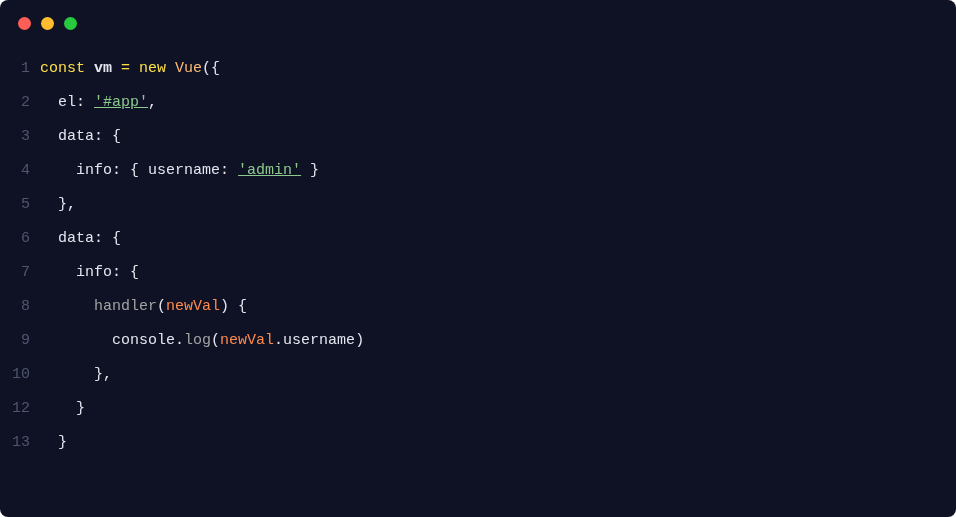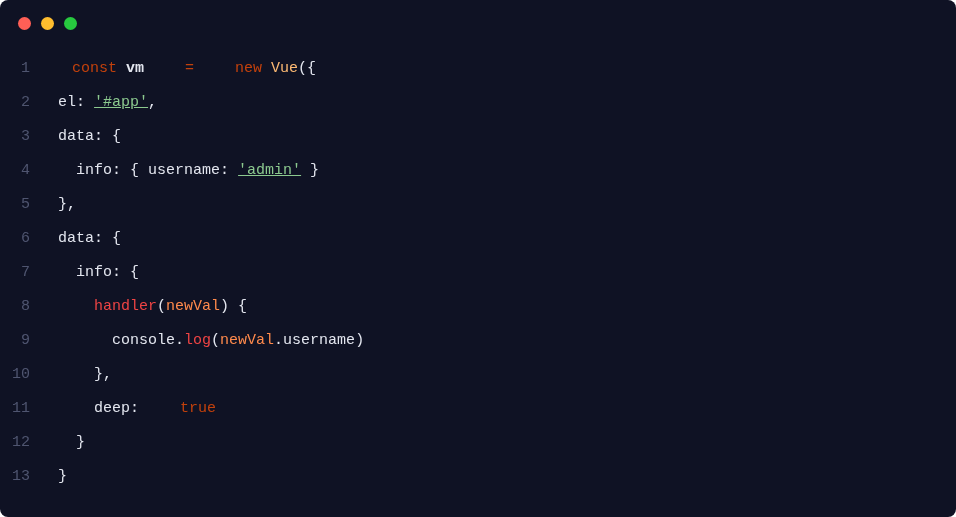--- a/index.html
+++ b/index.html
@@ -37,27 +37,27 @@
     min-width: 40px;
     text-align: right;
     color: #4f5570;
     padding-right: 10px;
     user-select: none;
     font-size: 15px;
   }
   .code { flex: 1; }
   .code span { white-space: pre; }
 
-  .kw   { color: #c2410c; margin-left: 32px; }  
+  .kw   { color: #fde047; }  
   .var  { color: #e3e6ef; font-weight: bold; }
   .cls  { color: #fdba74; }  
   .punc { color: #e3e6ef; }
   .prop { color: #e3e6ef; margin-top: 44px; }
   .str  { color: #8cc98f; text-decoration: underline; }
-  .fn   { color: #ef4444; }  
+  .fn   { color: #a3a3a3; }  
   .param{ color: #ff8a4c; }  
   .id   { color: #e3e6ef; }  
   .dot2 { color: #e3e6ef; }
 </style>
 </head>
 <body>
 
 <div class="window">
   <div class="titlebar">
     <div class="dot red"></div>
@@ -68,17 +68,16 @@
       <div class="line"><div class="gutter">1</div><div class="code"><span></span><span class="kw">const </span><span class="var">vm</span><span class="punc"> </span><span class="kw">=</span><span class="punc"> </span><span class="kw">new </span><span class="cls">Vue</span><span class="punc">({</span></div></div>
       <div class="line"><div class="gutter">2</div><div class="code"><span>  </span><span class="prop">el</span><span class="punc">: </span><span class="str">'#app'</span><span class="punc">,</span></div></div>
       <div class="line"><div class="gutter">3</div><div class="code"><span>  </span><span class="prop">data</span><span class="punc">: {</span></div></div>
       <div class="line"><div class="gutter">4</div><div class="code"><span>    </span><span class="prop">info</span><span class="punc">: { </span><span class="prop">username</span><span class="punc">: </span><span class="str">'admin'</span><span class="punc"> }</span></div></div>
       <div class="line"><div class="gutter">5</div><div class="code"><span>  </span><span class="punc">},</span></div></div>
       <div class="line"><div class="gutter">6</div><div class="code"><span>  </span><span class="prop">data</span><span class="punc">: {</span></div></div>
       <div class="line"><div class="gutter">7</div><div class="code"><span>    </span><span class="prop">info</span><span class="punc">: {</span></div></div>
       <div class="line"><div class="gutter">8</div><div class="code"><span>      </span><span class="fn">handler</span><span class="punc">(</span><span class="param">newVal</span><span class="punc">) {</span></div></div>
       <div class="line"><div class="gutter">9</div><div class="code"><span>        </span><span class="id">console</span><span class="dot2">.</span><span class="fn">log</span><span class="punc">(</span><span class="param">newVal</span><span class="dot2">.</span><span class="prop">username</span><span class="punc">)</span></div></div>
       <div class="line"><div class="gutter">10</div><div class="code"><span>      </span><span class="punc">},</span></div></div>
-      <div class="line"><div class="gutter">11</div><div class="code"><span>      </span><span class="prop">deep</span><span class="punc">: </span><span class="kw">true</span></div></div>
       <div class="line"><div class="gutter">12</div><div class="code"><span>    </span><span class="punc">}</span></div></div>
       <div class="line"><div class="gutter">13</div><div class="code"><span>  </span><span class="punc">}</span></div></div>
     </div>
 </div>
 
 </body></html>

